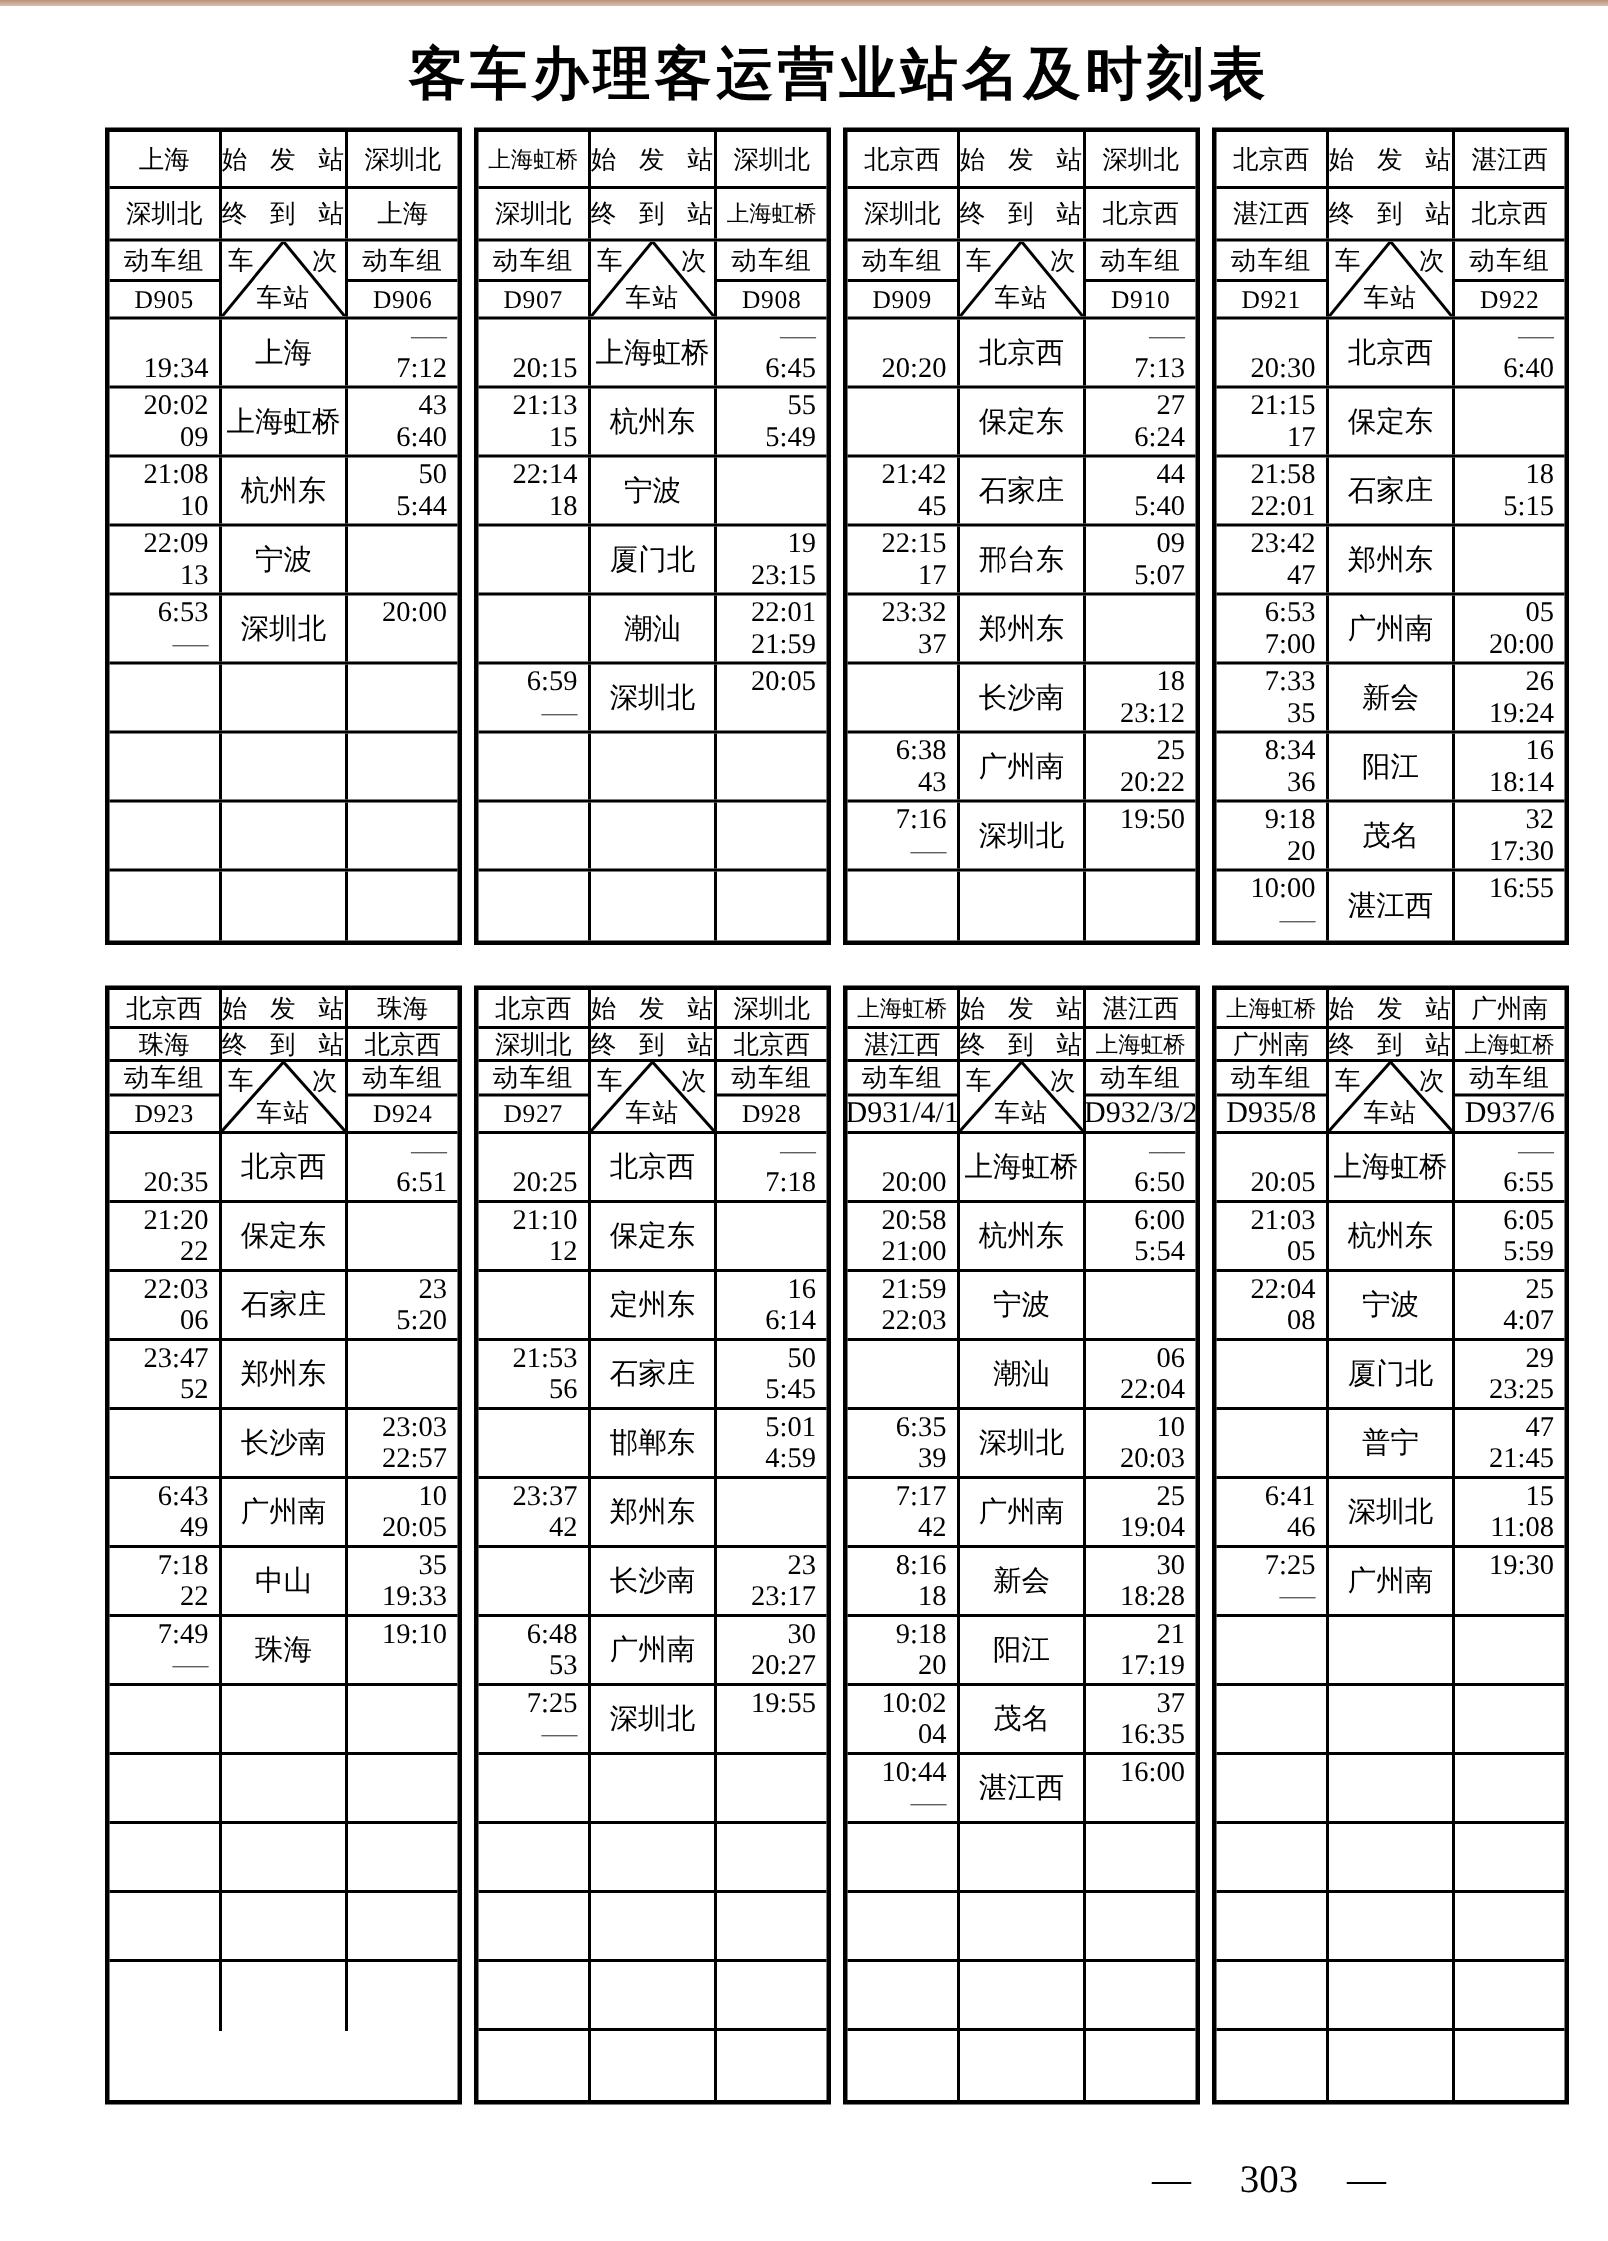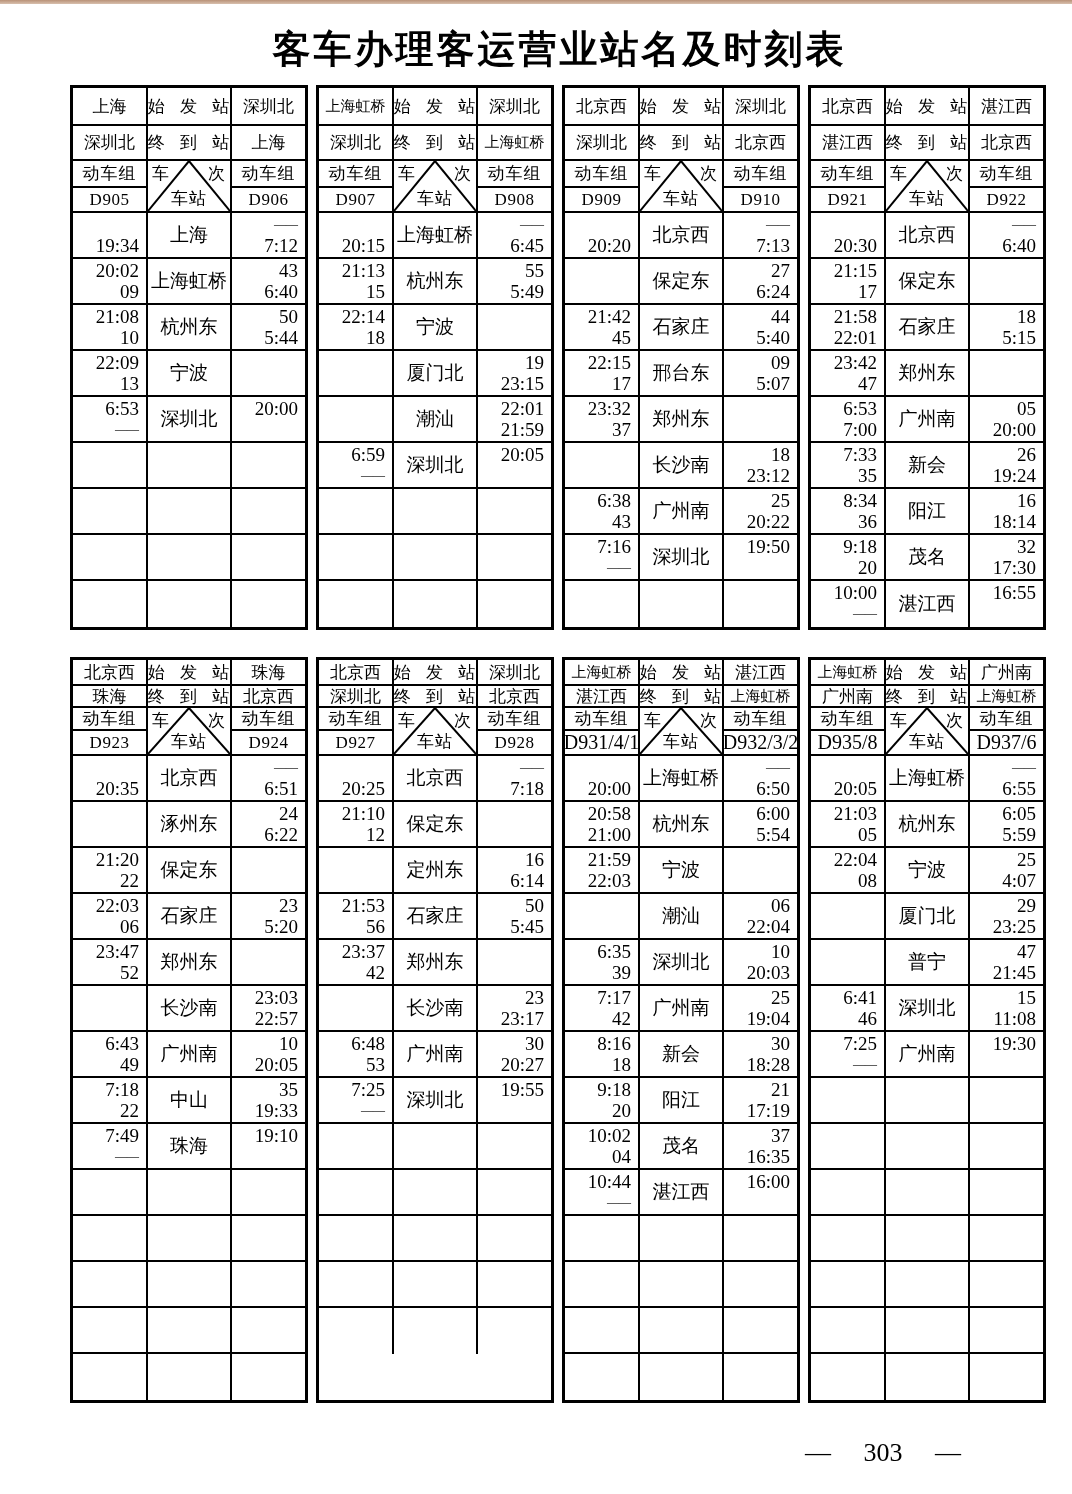--- a/index.html
+++ b/index.html
@@ -97,21 +97,21 @@
     font-size:19px;
     white-space:nowrap;
   }
   .tl.dash{font-size:12px;line-height:21px;letter-spacing:0;}
   .stn{
     display:flex;align-items:center;justify-content:center;
     font-size:19px;white-space:nowrap;
   }
   .pageno{
     position:absolute;top:1438px;left:768px;width:230px;
-    text-align:center;font-size:26px;
+    text-align:left;font-size:26px;
     word-spacing:26px;white-space:nowrap;
   }
 </style>
 </head>
 <body>
 
 <div class="page">
   <div class="scan-edge"></div>
   <div class="title">客车办理客运营业站名及时刻表</div>
   <div class="tables-row" id="row1">
@@ -625,31 +625,20 @@
             <div class="tl">20:35</div>
           </div>
           <div class="tcell stn c2">北京西</div>
           <div class="tcell timecell c3">
             <div class="tl dash">——</div>
             <div class="tl">6:51</div>
           </div>
         </div>
         <div class="trow dr">
           <div class="tcell timecell c1">
-            <div class="tl"></div>
-            <div class="tl"></div>
-          </div>
-          <div class="tcell stn c2">涿州东</div>
-          <div class="tcell timecell c3">
-            <div class="tl">24</div>
-            <div class="tl">6:22</div>
-          </div>
-        </div>
-        <div class="trow dr">
-          <div class="tcell timecell c1">
             <div class="tl">21:20</div>
             <div class="tl">22</div>
           </div>
           <div class="tcell stn c2">保定东</div>
           <div class="tcell timecell c3">
             <div class="tl"></div>
             <div class="tl"></div>
           </div>
         </div>
         <div class="trow dr">
@@ -813,20 +802,31 @@
             <div class="tl">56</div>
           </div>
           <div class="tcell stn c2">石家庄</div>
           <div class="tcell timecell c3">
             <div class="tl">50</div>
             <div class="tl">5:45</div>
           </div>
         </div>
         <div class="trow dr">
           <div class="tcell timecell c1">
+            <div class="tl"></div>
+            <div class="tl"></div>
+          </div>
+          <div class="tcell stn c2">邯郸东</div>
+          <div class="tcell timecell c3">
+            <div class="tl">5:01</div>
+            <div class="tl">4:59</div>
+          </div>
+        </div>
+        <div class="trow dr">
+          <div class="tcell timecell c1">
             <div class="tl">23:37</div>
             <div class="tl">42</div>
           </div>
           <div class="tcell stn c2">郑州东</div>
           <div class="tcell timecell c3">
             <div class="tl"></div>
             <div class="tl"></div>
           </div>
         </div>
         <div class="trow dr">

